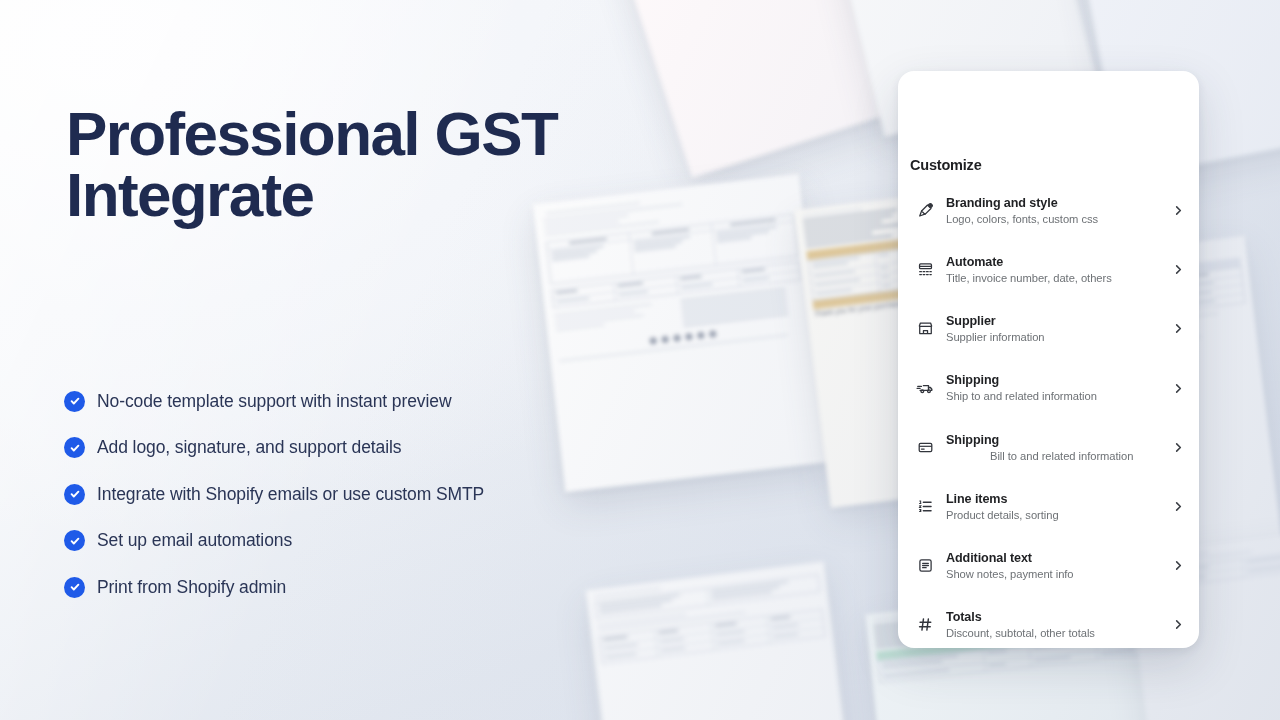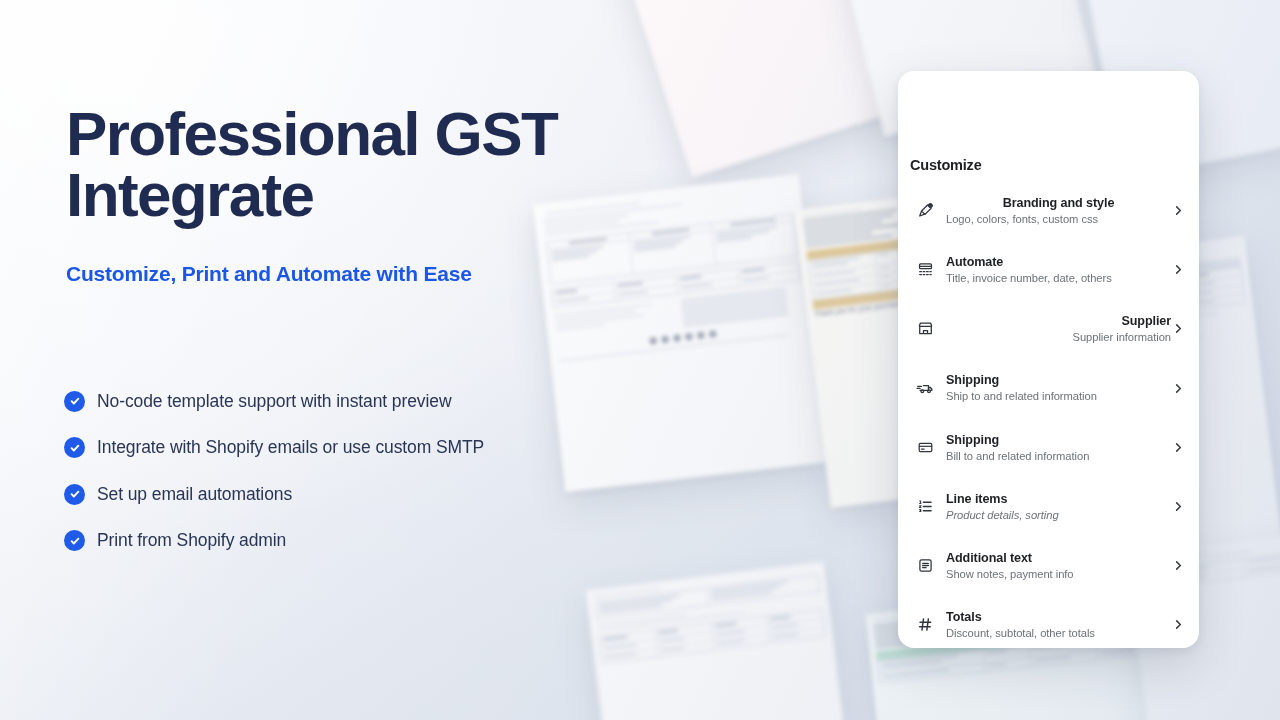--- a/index.html
+++ b/index.html
@@ -498,38 +498,45 @@
     </div>
   </div>
 
   <div class="bg-sheen"></div>
 
   <div class="copy">
     <h1 class="headline">
       <span>Professional GST</span><br>
       <span>Integrate</span>
     </h1>
-    <p class="subhead">Customize, Print and Automate with Ease</p>
   </div>
 
   <ul class="features">
     <li class="feature">
       <span class="check">
         <svg width="12" height="12" viewBox="0 0 12 12">
             <path d="M2.6 6.2l2.2 2.3 4.6-4.8" fill="none" stroke="#fff" stroke-width="1.9" stroke-linecap="round" stroke-linejoin="round"></path>
           </svg>
       </span>
       <span class="txt">No-code template support with instant preview</span>
     </li>
     <li class="feature">
       <span class="check">
         <svg width="12" height="12" viewBox="0 0 12 12">
             <path d="M2.6 6.2l2.2 2.3 4.6-4.8" fill="none" stroke="#fff" stroke-width="1.9" stroke-linecap="round" stroke-linejoin="round"></path>
           </svg>
       </span>
+      <span class="txt">Add logo, signature, and support details</span>
+    </li>
+    <li class="feature">
+      <span class="check">
+        <svg width="12" height="12" viewBox="0 0 12 12">
+            <path d="M2.6 6.2l2.2 2.3 4.6-4.8" fill="none" stroke="#fff" stroke-width="1.9" stroke-linecap="round" stroke-linejoin="round"></path>
+          </svg>
+      </span>
       <span class="txt">Integrate with Shopify emails or use custom SMTP</span>
     </li>
     <li class="feature">
       <span class="check">
         <svg width="12" height="12" viewBox="0 0 12 12">
             <path d="M2.6 6.2l2.2 2.3 4.6-4.8" fill="none" stroke="#fff" stroke-width="1.9" stroke-linecap="round" stroke-linejoin="round"></path>
           </svg>
       </span>
       <span class="txt">Set up email automations</span>
     </li>
@@ -549,21 +556,21 @@
 
       <div class="prow">
         <span class="pico">
           <svg width="17" height="17" viewBox="0 0 20 20" fill="none" stroke="currentColor" stroke-width="1.5" stroke-linecap="round" stroke-linejoin="round">
             <path d="M12.4 3.6l4 4-7 7-4-4z"></path>
               <path d="M5.4 10.6l-2.2 5.9 5.9-2.2"></path>
               <path d="M14.6 2.4a1.6 1.6 0 012.3 0l.7.7a1.6 1.6 0 010 2.3l-1.2 1.2-3-3z" fill="currentColor"></path>
           </svg>
         </span>
         <span class="ptxt" style="display: block;">
-          <span class="ptitle" style="display: block; text-align: center;">Branding and style</span>
+          <span class="ptitle" style="display: block;">Branding and style</span>
           <span class="psub" style="display: block;">Logo, colors, fonts, custom css</span>
         </span>
         <span class="pchev">
           <svg width="11" height="11" viewBox="0 0 12 12" fill="none" stroke="currentColor" stroke-width="1.7" stroke-linecap="round" stroke-linejoin="round">
               <path d="M4 2l4 4-4 4"></path>
             </svg>
         </span>
       </div>
 
       <div class="prow">
@@ -586,21 +593,21 @@
       </div>
 
       <div class="prow">
         <span class="pico">
           <svg width="17" height="17" viewBox="0 0 20 20" fill="none" stroke="currentColor" stroke-width="1.5" stroke-linejoin="round">
             <path d="M3.2 7.6h13.6V16H3.2z"></path>
               <path d="M2.6 7.6L4 3.6h12l1.4 4"></path>
               <path d="M7.6 16v-3.6h4.8V16"></path>
           </svg>
         </span>
-        <span class="ptxt" style="display: block; text-align: right;">
+        <span class="ptxt" style="display: block;">
           <span class="ptitle" style="display: block;">Supplier</span>
           <span class="psub" style="display: block;">Supplier information</span>
         </span>
         <span class="pchev">
           <svg width="11" height="11" viewBox="0 0 12 12" fill="none" stroke="currentColor" stroke-width="1.7" stroke-linecap="round" stroke-linejoin="round">
               <path d="M4 2l4 4-4 4"></path>
             </svg>
         </span>
       </div>
 
@@ -628,41 +635,41 @@
       <div class="prow">
         <span class="pico">
           <svg width="17" height="17" viewBox="0 0 20 20" fill="none" stroke="currentColor" stroke-width="1.5" stroke-linejoin="round">
             <rect x="2.6" y="5.2" width="14.8" height="9.6" rx="1.6"></rect>
               <path d="M2.6 8.6h14.8" stroke-width="1.4"></path>
             <path d="M5.2 11.8h3.2" stroke-linecap="round"></path>
           </svg>
         </span>
         <span class="ptxt" style="display: block;">
           <span class="ptitle" style="display: block;">Shipping</span>
-          <span class="psub" style="display: block;">Bill to and related information</span>
+          <span class="psub" style="display: block; margin-left: 44px;">Bill to and related information</span>
         </span>
         <span class="pchev">
           <svg width="11" height="11" viewBox="0 0 12 12" fill="none" stroke="currentColor" stroke-width="1.7" stroke-linecap="round" stroke-linejoin="round">
               <path d="M4 2l4 4-4 4"></path>
             </svg>
         </span>
       </div>
 
       <div class="prow">
         <span class="pico">
           <svg width="17" height="17" viewBox="0 0 20 20" fill="none" stroke="currentColor" stroke-width="1.5" stroke-linecap="round">
             <path d="M7.4 5h9.2M7.4 10h9.2M7.4 15h9.2"></path>
             <path d="M3.2 3.4h1.1v3.2M3.0 6.6h1.6" stroke-width="1.2"></path>
             <path d="M3.0 9.0h1.6l-1.6 2.2h1.7" stroke-width="1.2"></path>
             <path d="M3.0 13.6h1.5v1.1h-1.1h1.1v1.1H3.0" stroke-width="1.2"></path>
           </svg>
         </span>
         <span class="ptxt" style="display: block;">
           <span class="ptitle" style="display: block;">Line items</span>
-          <span class="psub" style="display: block; font-style: italic;">Product details, sorting</span>
+          <span class="psub" style="display: block;">Product details, sorting</span>
         </span>
         <span class="pchev">
           <svg width="11" height="11" viewBox="0 0 12 12" fill="none" stroke="currentColor" stroke-width="1.7" stroke-linecap="round" stroke-linejoin="round">
               <path d="M4 2l4 4-4 4"></path>
             </svg>
         </span>
       </div>
 
       <div class="prow">
         <span class="pico">

